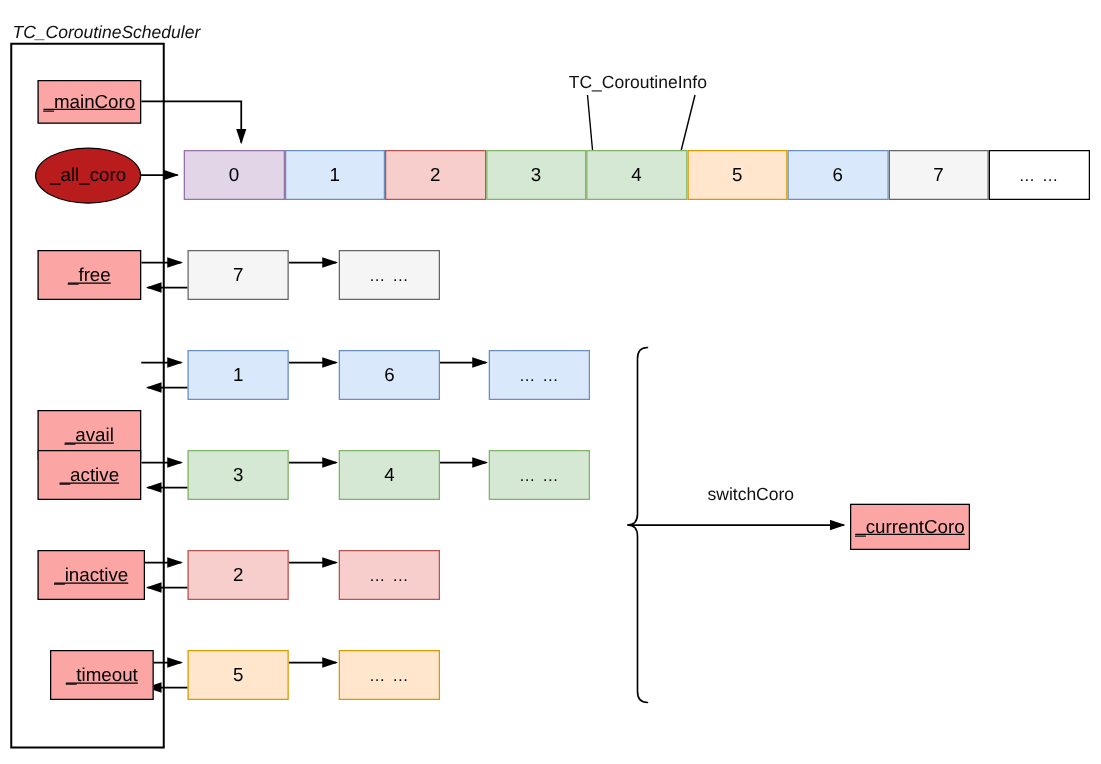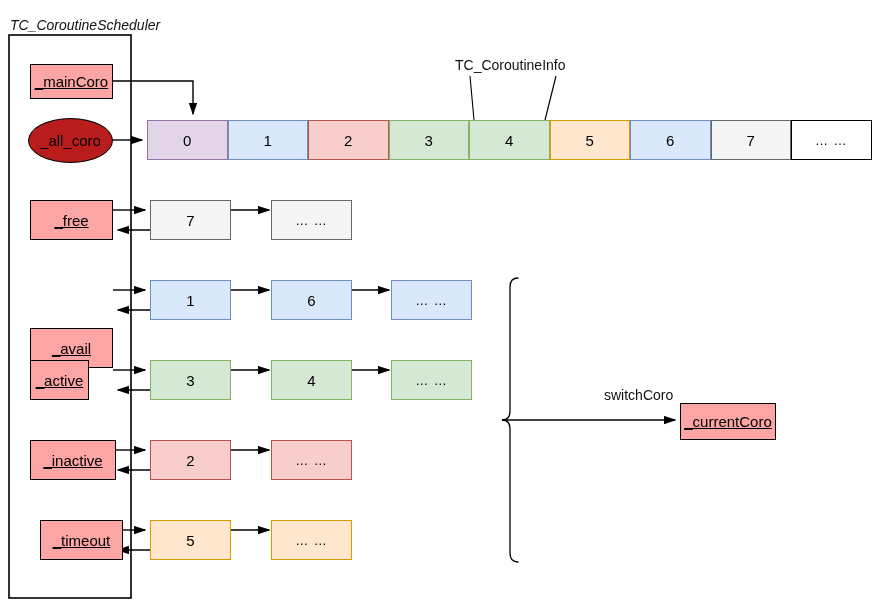--- a/index.html
+++ b/index.html
@@ -80,21 +80,21 @@
   <div class="lbl" style="left:455px;top:57px;">TC_CoroutineInfo</div>
 
   <div class="node plainbox" style="left:30px;top:64px;width:83px;height:35px;">
     <span>_mainCoro</span>
   </div>
 
   <div class="ellipse" style="left:28px;top:118px;width:85px;height:45px;">
     <span>_all_coro</span>
   </div>
 
-  <div class="lbl" style="left:566px;top:387px;margin-left:38px;">switchCoro</div>
+  <div class="lbl" style="left:566px;top:387px;">switchCoro</div>
 
   <div class="node plainbox" style="left:680px;top:403px;width:96px;height:37px;">
     <span>_currentCoro</span>
   </div>
 
   <div id="array-row" style="position:absolute;left:147px;top:120px;height:40px;"></div>
 
   <div id="lists">
       <div class="node plainbox" style="left: 30px; top: 200px; width: 83px; height: 40px; align-items: center;">
         <span>_free</span>
@@ -110,21 +110,21 @@
       </div>
       <div class="node cell" style="left: 150px; top: 280px; width: 81px; height: 40px; background: rgb(218, 232, 252); border-color: rgb(108, 142, 191);">
         <span>1</span>
       </div>
       <div class="node cell" style="left: 271px; top: 280px; width: 81px; height: 40px; background: rgb(218, 232, 252); border-color: rgb(108, 142, 191);">
         <span>6</span>
       </div>
       <div class="node cell dots" style="left: 391px; top: 280px; width: 81px; height: 40px; background: rgb(218, 232, 252); border-color: rgb(108, 142, 191);">
         <span>… …</span>
       </div>
-      <div class="node plainbox" style="left: 30px; top: 360px; width: 59px; height: 40px;">
+      <div class="node plainbox" style="left: 30px; top: 360px; width: 83px; height: 40px;">
         <span>_active</span>
       </div>
       <div class="node cell" style="left: 150px; top: 360px; width: 81px; height: 40px; background: rgb(213, 232, 212); border-color: rgb(130, 179, 102);">
         <span>3</span>
       </div>
       <div class="node cell" style="left: 271px; top: 360px; width: 81px; height: 40px; background: rgb(213, 232, 212); border-color: rgb(130, 179, 102);">
         <span>4</span>
       </div>
       <div class="node cell dots" style="left: 391px; top: 360px; width: 81px; height: 40px; background: rgb(213, 232, 212); border-color: rgb(130, 179, 102);">
         <span>… …</span>

